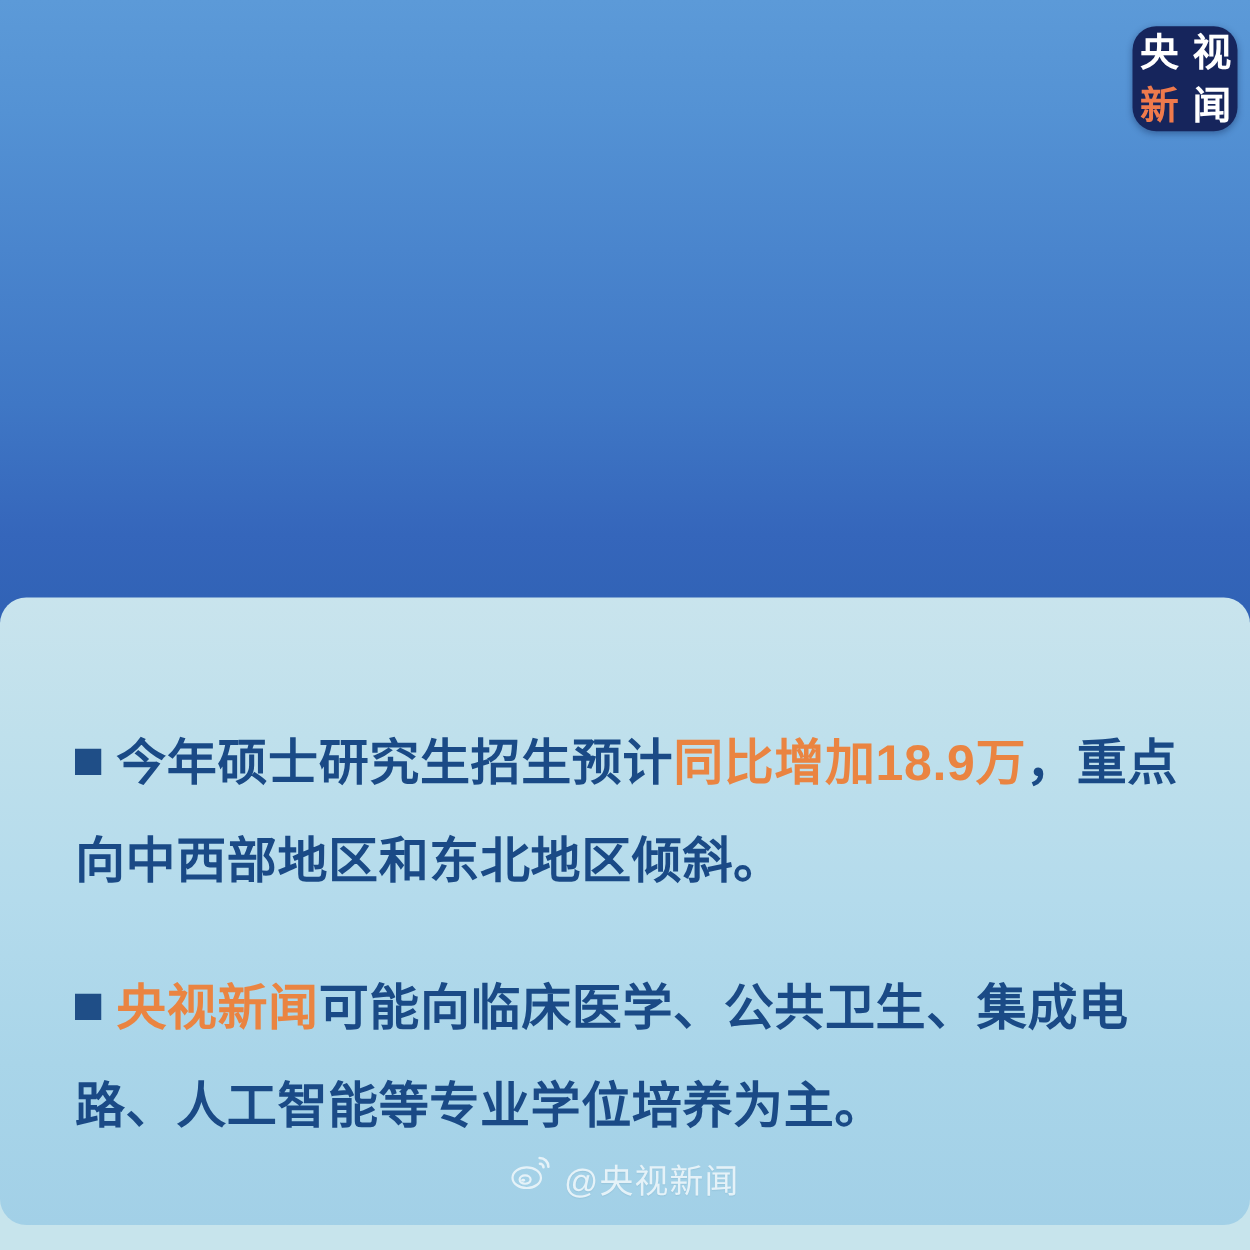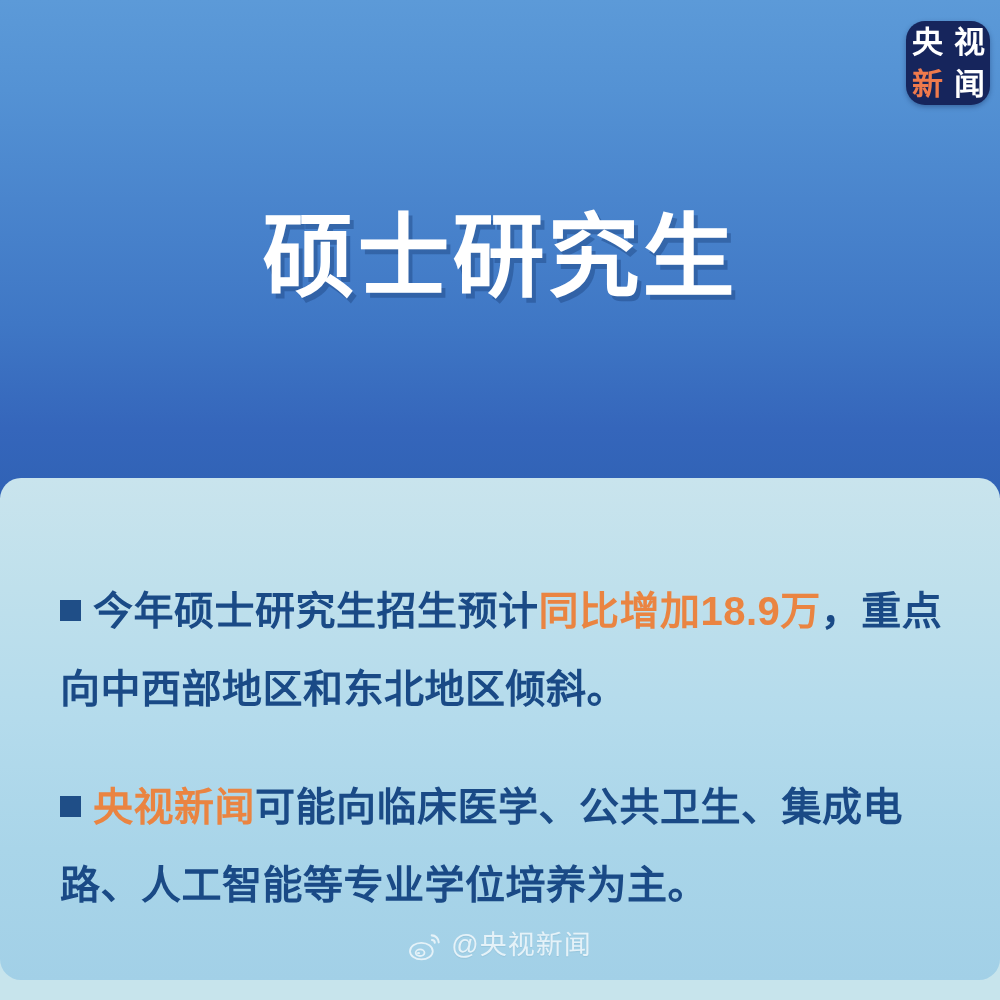--- a/index.html
+++ b/index.html
@@ -137,21 +137,21 @@
     color: #ea8441;
   }
 
   
   .watermark {
     position: absolute;
     left: 0;
     bottom: 18px;
     width: 1000px;
     display: flex;
-    align-items: flex-end;
+    align-items: flex-start;
     justify-content: center;
     gap: 9px;
     opacity: 0.72;
   }
   .wb-icon {
     width: 34px;
     height: 30px;
     flex: none;
   }
   .wm-text {
@@ -173,21 +173,20 @@
     <div class="logo">
       <div class="logo-grid">
         <span class="logo-ch w">央</span>
         <span class="logo-ch w">视</span>
         <span class="logo-ch o">新</span>
         <span class="logo-ch w">闻</span>
       </div>
     </div>
 
     <div class="title-wrap">
-      <div class="title-line title-line-1">硕士研究生</div>
     </div>
 
   </div>
 
   <div class="body-band">
 
     <div class="bullets">
 
       <p class="bullet">
         <span class="marker"></span><span>今年硕士研究生招生预计</span><span class="hl">同比增加18.9万</span><span>，重点向中西部地区和东北地区倾斜。</span>

